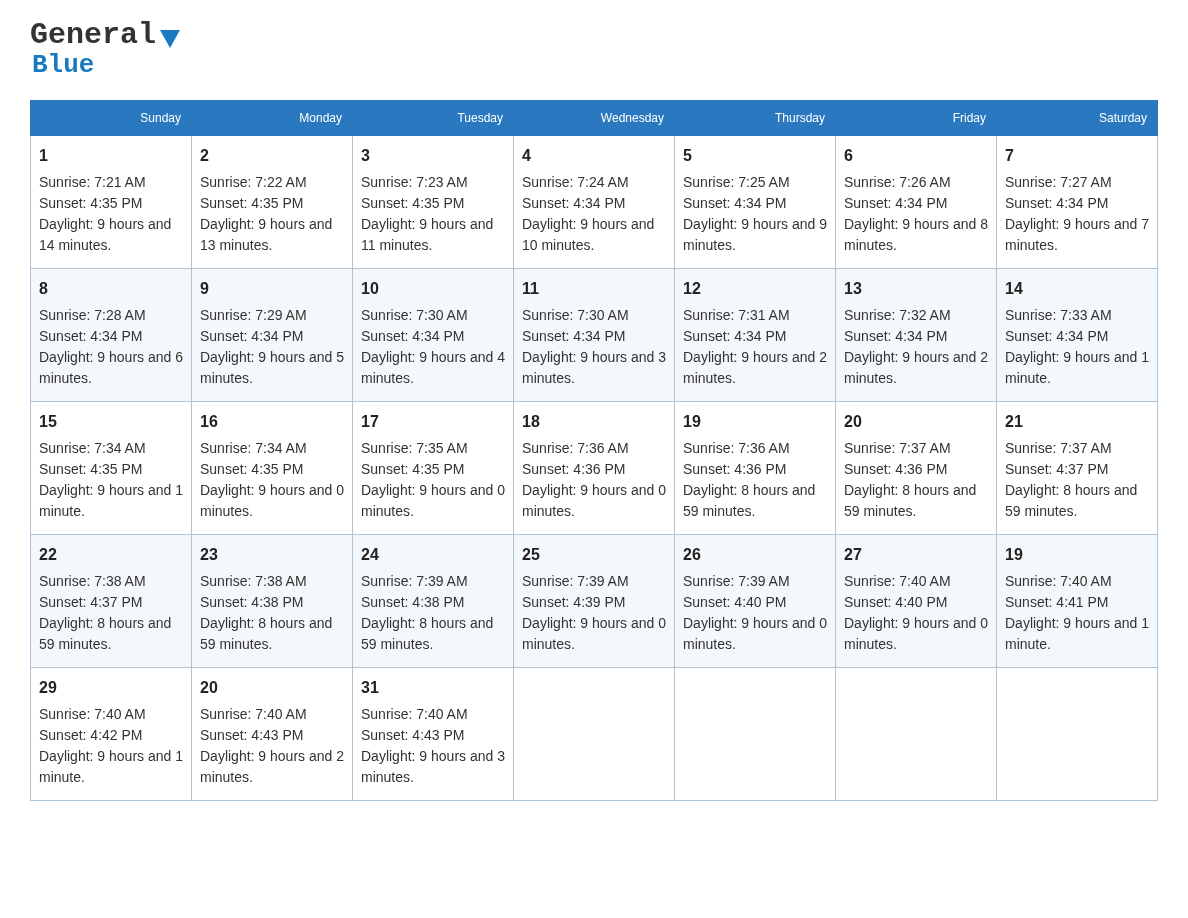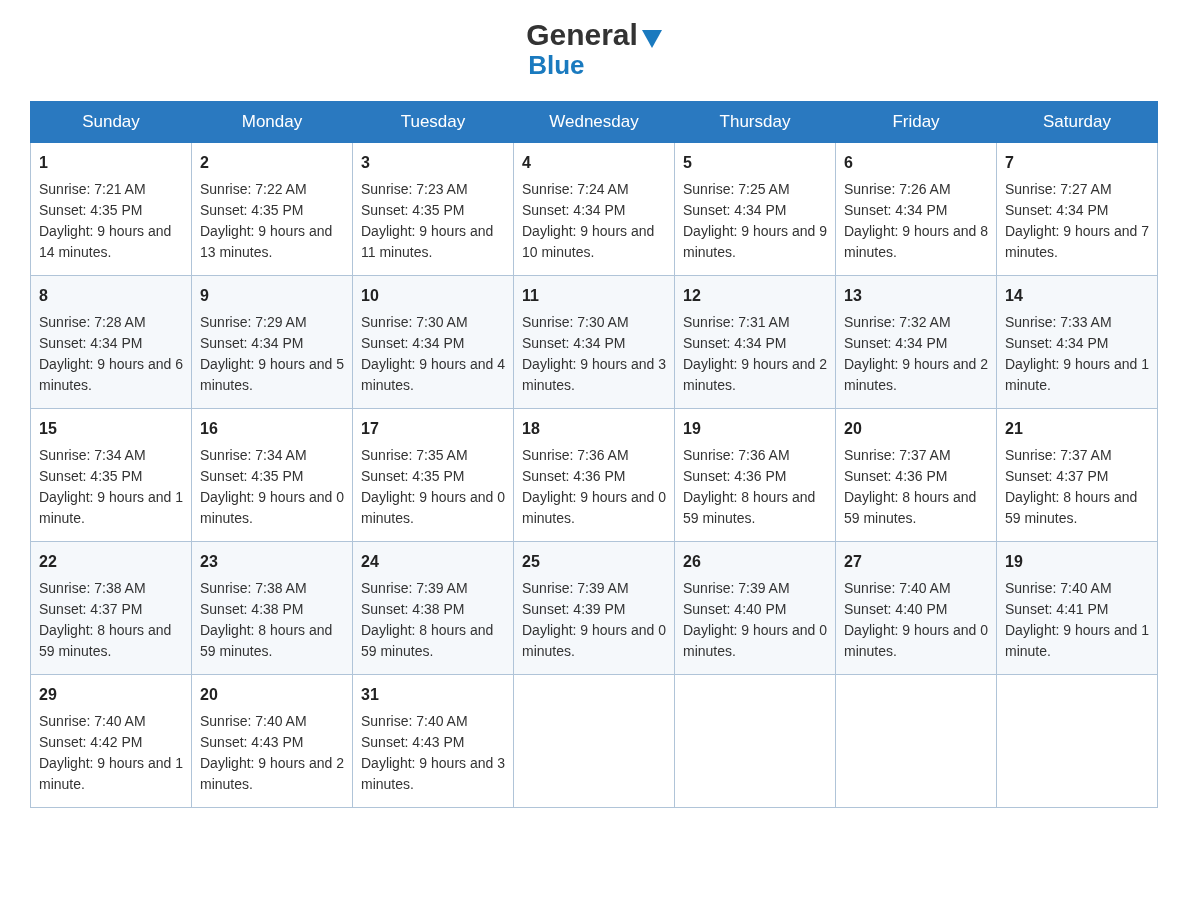--- a/index.html
+++ b/index.html
@@ -5,23 +5,24 @@
     * { margin: 0; padding: 0; box-sizing: border-box; }
     body {
       font-family: Arial, sans-serif;
       background: #fff;
       width: 1188px;
       min-height: 918px;
       padding: 20px 30px;
     }
     .header {
       display: flex;
-      justify-content: center;
+      justify-content: flex-start;
       align-items: flex-start;
       margin-bottom: 20px;
+      font-family: Liberation Mono, monospace;
     }
     .logo {
       display: flex;
       flex-direction: column;
       align-items: flex-start;
     }
     .title-section {
       text-align: right;
     }
     .month-title {
@@ -35,23 +36,23 @@
       margin-top: 4px;
     }
     table {
       width: 100%;
       border-collapse: collapse;
       table-layout: fixed;
     }
     th {
       background-color: #2a79c0;
       color: #fff;
-      padding: 10px 24px;
-      text-align: center;
-      font-size: 17px;
+      padding: 10px 10px;
+      text-align: right;
+      font-size: 12px;
       font-weight: normal;
       border: 1px solid #2a79c0;
     }
     td {
       vertical-align: top;
       padding: 8px 8px 12px 8px;
       border: 1px solid #b0c4d8;
       font-size: 13px;
       color: #333;
       line-height: 1.5;

